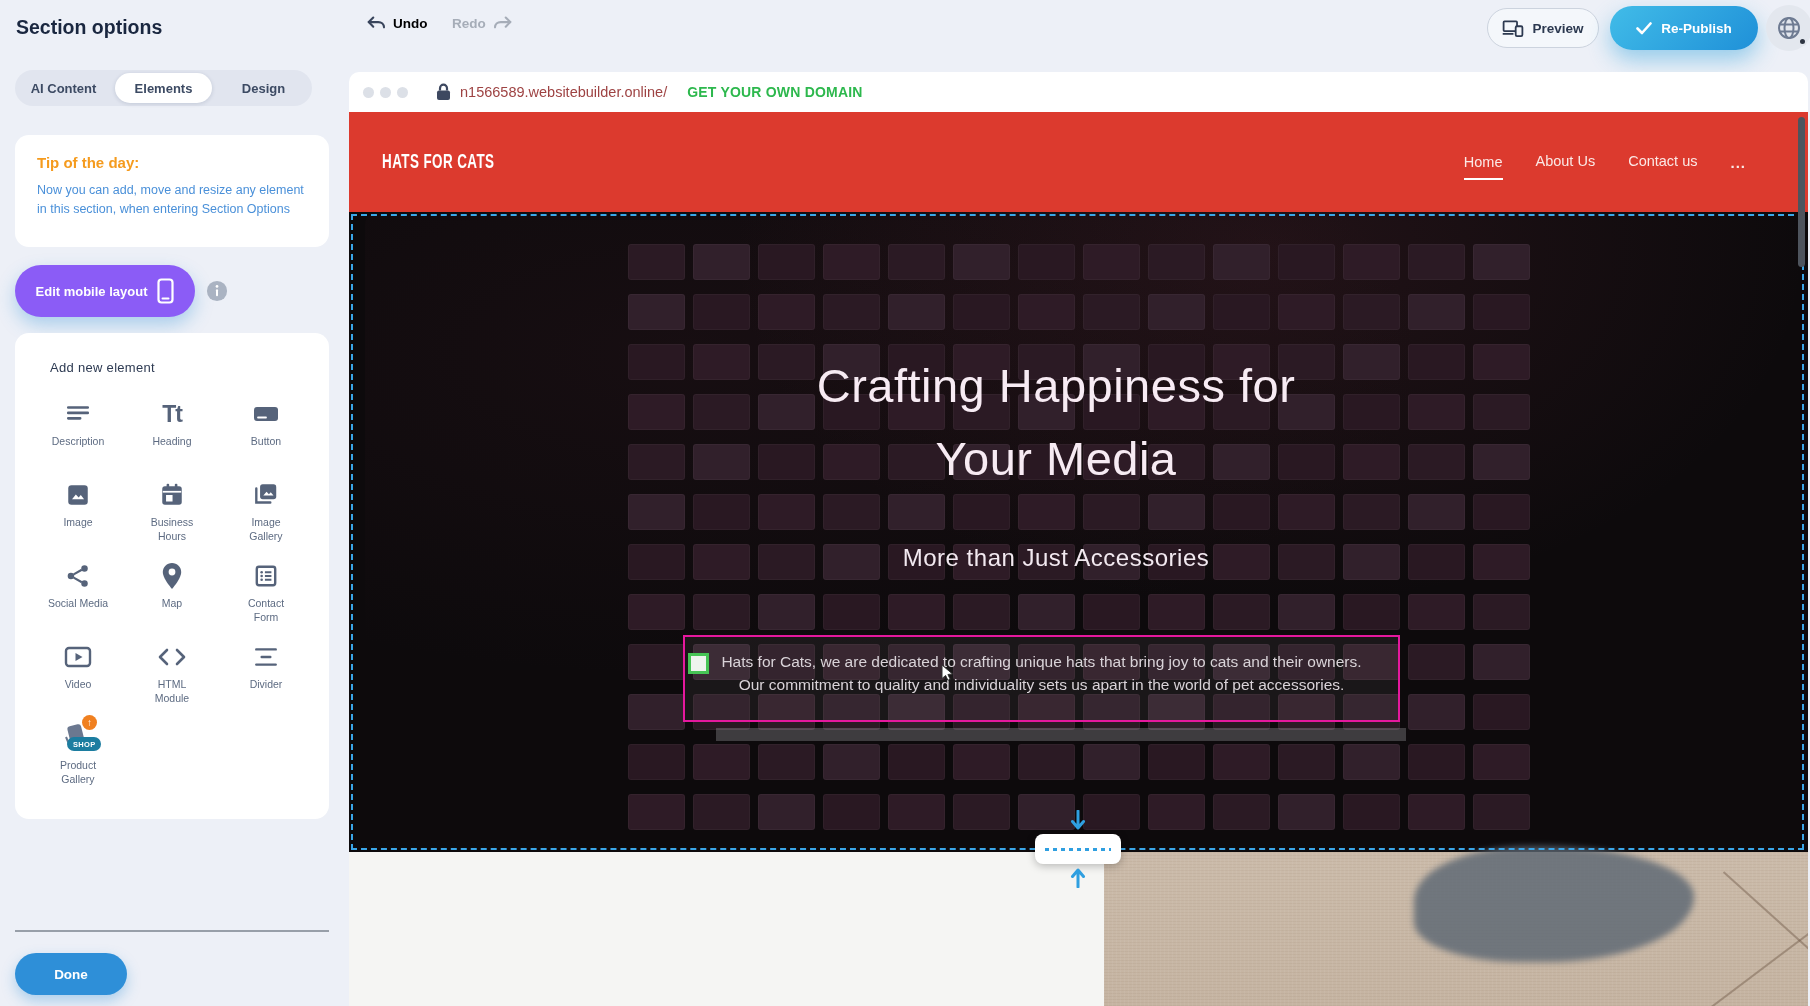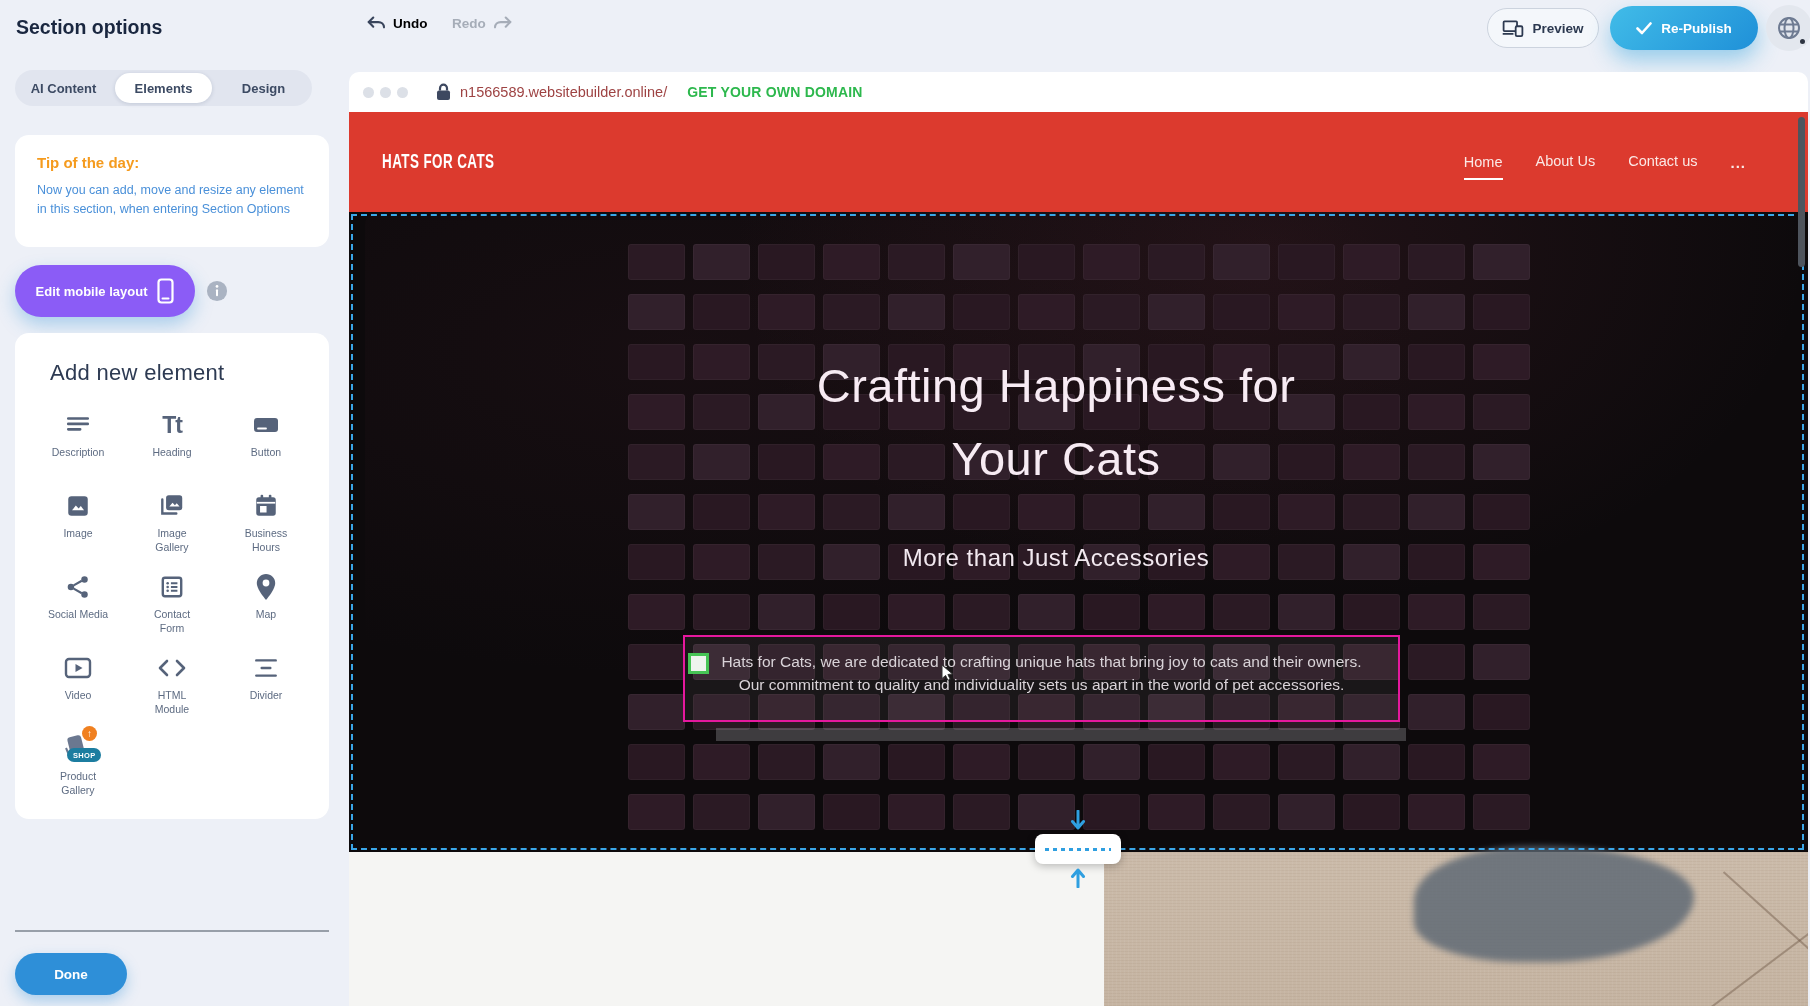--- a/index.html
+++ b/index.html
@@ -28,21 +28,21 @@
     color:#3c4a63; border-radius:16px; cursor:pointer; }
   .tab.active { background:#fff; margin:3px; box-shadow:0 1px 4px rgba(20,40,80,.15); }
   .tip-card { position:absolute; left:15px; top:135px; width:314px; height:112px; background:#fff; border-radius:14px; padding:19px 22px; }
   .tip-title { color:#f59b1e; font-size:15px; font-weight:bold; }
   .tip-body { margin-top:10px; color:#4a90d9; font-size:12.5px; line-height:1.55; }
   .edit-mobile-btn { position:absolute; left:15px; top:265px; width:180px; height:52px; border-radius:26px;
     background:#8b5cf6; box-shadow:0 8px 18px rgba(47,142,214,.35); display:flex; align-items:center;
     justify-content:center; gap:10px; color:#fff; font-size:13px; font-weight:bold; cursor:pointer; }
   .info-btn { position:absolute; left:206px; top:280px; width:22px; height:22px; cursor:pointer; }
   .add-card { position:absolute; left:15px; top:333px; width:314px; height:486px; background:#fff; border-radius:14px; }
-  .add-title { margin:27px 0 0 35px; font-size:22px; color:#2d3a52; letter-spacing:.3px; }
+  .add-title { margin:27px 0 0 35px; font-size:13px; color:#2d3a52; letter-spacing:.3px; }
   .el-grid { margin-top:22px; display:grid; grid-template-columns:repeat(3,94px); grid-auto-rows:81px; justify-content:center; }
   .el-cell { display:flex; flex-direction:column; align-items:center; cursor:pointer; }
   .el-ico { height:34px; display:flex; align-items:center; justify-content:center; color:#56637a; }
   .el-label { margin-top:4px; font-size:10.5px; color:#5d6b82; text-align:center; line-height:1.3; max-width:62px; }
   .tt-glyph { font-size:23px; font-weight:bold; color:#56637a; letter-spacing:-1px; }
   .pg-wrap { position:relative; width:34px; height:34px; }
   .shop-pill { position:absolute; left:6px; top:16px; background:#1c7da0; color:#fff; font-size:7.5px; font-weight:bold;
     padding:2.5px 6px; border-radius:8px; letter-spacing:.3px; }
   .arrow-badge { position:absolute; right:-2px; top:-6px; width:15px; height:15px; background:#f08020; border-radius:50%;
     color:#fff; font-size:10px; font-weight:bold; display:flex; align-items:center; justify-content:center; }
@@ -235,75 +235,75 @@
           <svg width="26" height="26" viewBox="0 0 24 24">
               <rect x="3" y="3" width="18" height="18" rx="3" fill="currentColor"></rect>
               <path d="M6.5 16l3.5-4.5 2.6 2.8 2-2.2 3 3.9z" fill="#fff"></path>
             </svg>
         </span>
         <span class="el-label">Image</span>
       </div>
 
       <div class="el-cell">
         <span class="el-ico">
-          <svg width="28" height="28" viewBox="0 0 26 26">
-              <path d="M4 7v13h13" fill="none" stroke="currentColor" stroke-width="2.2" stroke-linecap="round"></path>
-              <rect x="7.5" y="3" width="15" height="14" rx="2.5" fill="currentColor"></rect>
-              <path d="M10.5 13.5l3-3.6 2.2 2.3 1.7-1.8 2.6 3.1z" fill="#fff"></path>
-            </svg>
-        </span>
-        <span class="el-label">Image Gallery</span>
-      </div>
-
-      <div class="el-cell">
-        <span class="el-ico">
           <svg width="26" height="26" viewBox="0 0 24 24">
               <rect x="3" y="4" width="18" height="17" rx="2.5" fill="currentColor"></rect>
               <rect x="7" y="1.5" width="2.4" height="5" rx="1" fill="currentColor"></rect>
               <rect x="14.6" y="1.5" width="2.4" height="5" rx="1" fill="currentColor"></rect>
               <path d="M3.5 9h17" stroke="#fff" stroke-width="1.6"></path>
               <rect x="6.5" y="12" width="6" height="6" fill="#fff"></rect>
             </svg>
         </span>
         <span class="el-label">Business Hours</span>
       </div>
 
       <div class="el-cell">
         <span class="el-ico">
+          <svg width="28" height="28" viewBox="0 0 26 26">
+              <path d="M4 7v13h13" fill="none" stroke="currentColor" stroke-width="2.2" stroke-linecap="round"></path>
+              <rect x="7.5" y="3" width="15" height="14" rx="2.5" fill="currentColor"></rect>
+              <path d="M10.5 13.5l3-3.6 2.2 2.3 1.7-1.8 2.6 3.1z" fill="#fff"></path>
+            </svg>
+        </span>
+        <span class="el-label">Image Gallery</span>
+      </div>
+
+      <div class="el-cell">
+        <span class="el-ico">
           <svg width="26" height="26" viewBox="0 0 24 24">
               <circle cx="5.5" cy="12" r="3" fill="currentColor"></circle>
               <circle cx="18" cy="5" r="3" fill="currentColor"></circle>
               <circle cx="18" cy="19" r="3" fill="currentColor"></circle>
               <path d="M8 10.5L15.5 6.2M8 13.5l7.5 4.3" stroke="currentColor" stroke-width="2"></path>
             </svg>
         </span>
         <span class="el-label">Social Media</span>
+      </div>
+
+      <div class="el-cell">
+        <span class="el-ico">
+          <svg width="24" height="28" viewBox="0 0 24 28">
+              <path d="M12 1C6.9 1 2.8 5 2.8 10.1 2.8 16.8 12 27 12 27s9.2-10.2 9.2-16.9C21.2 5 17.1 1 12 1z" fill="currentColor"></path>
+              <circle cx="12" cy="10" r="3.4" fill="#fff"></circle>
+            </svg>
+        </span>
+        <span class="el-label">Map</span>
       </div>
 
       <div class="el-cell">
         <span class="el-ico">
           <svg width="26" height="26" viewBox="0 0 24 24">
               <rect x="3.5" y="3.5" width="17" height="17" rx="2" fill="none" stroke="currentColor" stroke-width="2.2"></rect>
               <circle cx="8" cy="8.5" r="1.2" fill="currentColor"></circle>
               <circle cx="8" cy="12" r="1.2" fill="currentColor"></circle>
               <circle cx="8" cy="15.5" r="1.2" fill="currentColor"></circle>
               <path d="M11 8.5h6M11 12h6M11 15.5h6" stroke="currentColor" stroke-width="1.8"></path>
             </svg>
         </span>
         <span class="el-label">Contact Form</span>
-      </div>
-
-      <div class="el-cell">
-        <span class="el-ico">
-          <svg width="24" height="28" viewBox="0 0 24 28">
-              <path d="M12 1C6.9 1 2.8 5 2.8 10.1 2.8 16.8 12 27 12 27s9.2-10.2 9.2-16.9C21.2 5 17.1 1 12 1z" fill="currentColor"></path>
-              <circle cx="12" cy="10" r="3.4" fill="#fff"></circle>
-            </svg>
-        </span>
-        <span class="el-label">Map</span>
       </div>
 
       <div class="el-cell">
         <span class="el-ico">
           <svg width="28" height="24" viewBox="0 0 28 22">
               <rect x="2" y="2" width="24" height="18" rx="3" fill="none" stroke="currentColor" stroke-width="2.4"></rect>
               <path d="M11.5 7l7 4-7 4z" fill="currentColor"></path>
             </svg>
         </span>
         <span class="el-label">Video</span>
@@ -543,21 +543,21 @@
             <div class="tile" style="left: 718px; top: 582px; background: rgb(41, 24, 34);"></div>
             <div class="tile" style="left: 783px; top: 582px; background: rgb(46, 27, 38);"></div>
             <div class="tile" style="left: 848px; top: 582px; background: rgb(43, 26, 36);"></div>
             <div class="tile" style="left: 913px; top: 582px; background: rgb(49, 32, 43);"></div>
             <div class="tile" style="left: 978px; top: 582px; background: rgb(41, 24, 34);"></div>
             <div class="tile" style="left: 1043px; top: 582px; background: rgb(46, 27, 38);"></div>
             <div class="tile" style="left: 1108px; top: 582px; background: rgb(43, 26, 36);"></div>
           </div>
         <div class="hero-title">
           <div>Crafting Happiness for</div>
-          <div>Your Cats</div>
+          <div>Your Media</div>
         </div>
         <div class="hero-subtitle">More than Just Accessories</div>
 
         <div class="gray-strip"></div>
 
         <div class="text-box">
           <span class="drag-handle"></span>
           <p>Hats for Cats, we are dedicated to crafting unique hats that bring joy to cats and their owners.</p>
           <p>Our commitment to quality and individuality sets us apart in the world of pet accessories.</p>
         </div>

